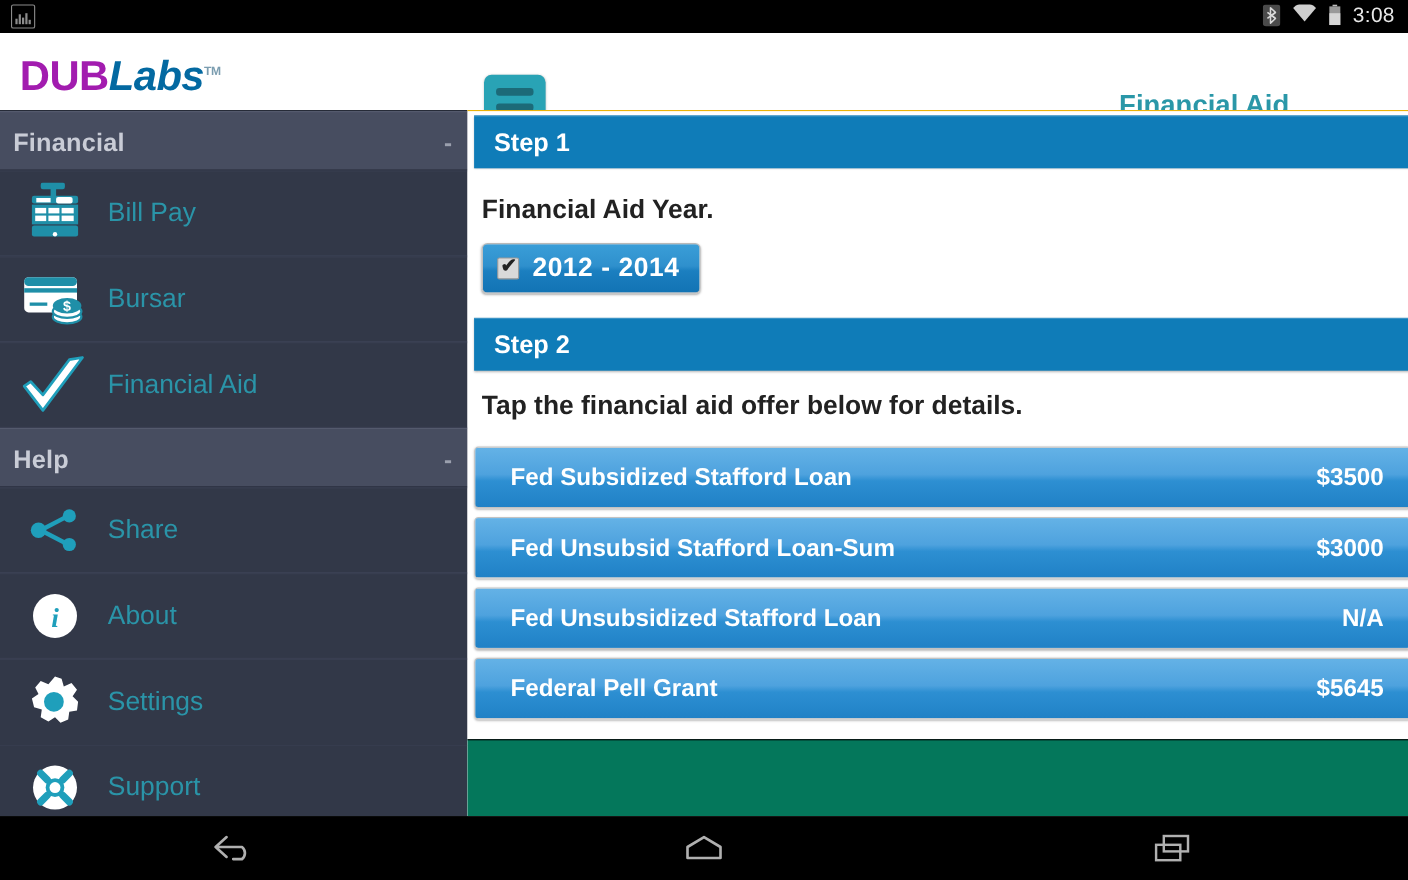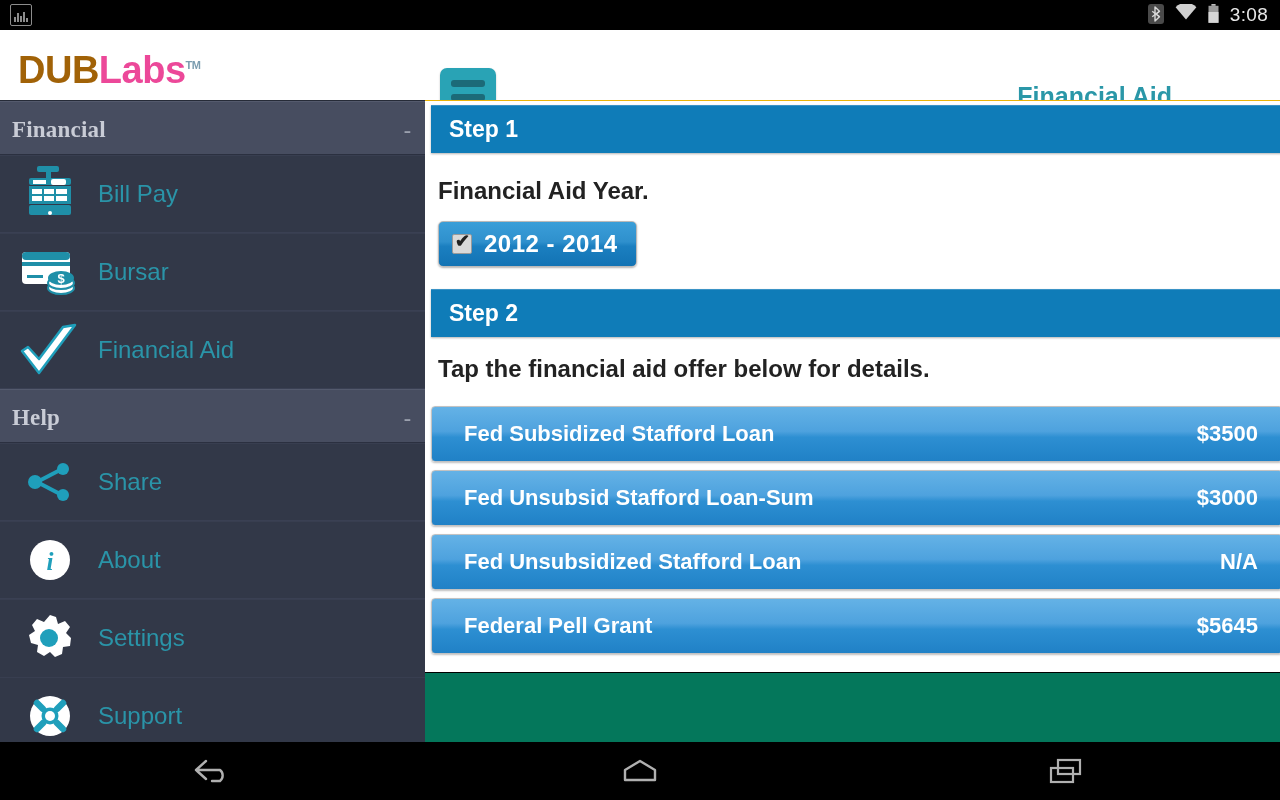--- a/index.html
+++ b/index.html
@@ -38,22 +38,22 @@
   
   .brandbar{
     position:absolute; top:0; left:0; width:1280px; height:70px;
     background:#ffffff;
   }
   .logo{
     position:absolute; left:18px; top:14px;
     font-size:38px; font-weight:bold; letter-spacing:-0.5px;
     white-space:nowrap; line-height:42px;
   }
-  .logo .dub{ color:#a16207; }
-  .logo .labs{ color:#ec4899; font-weight:bold; }
+  .logo .dub{ color:#a21caf; }
+  .logo .labs{ color:#0369a1; font-style:italic; font-weight:bold; }
   .logo .tm{ color:#7b9db0; font-size:11px; vertical-align:super; font-style:normal; font-weight:bold;}
   .hamburger{
     position:absolute; left:440px; top:38px; width:56px; height:58px;
     background:#29a3b5; border-radius:7px;
     display:flex; flex-direction:column; align-items:center; justify-content:center; gap:7px;
     box-shadow:0 1px 2px rgba(0,0,0,.25);
   }
   .hamburger i{ display:block; width:34px; height:7px; border-radius:3px; background:#1c6a78; }
   .page-title{
     position:absolute; right:108px; top:52px;
@@ -65,21 +65,20 @@
     position:absolute; left:0; top:70px; width:425px; height:642px;
     background:#323848; overflow:hidden;
     border-top:1px solid #262b38;
   }
   .side-section{
     height:54px; background:#474d60;
     display:flex; align-items:center; justify-content:space-between;
     padding:4px 14px 0 12px;
     border-bottom:1px solid #2b3040;
     box-shadow:inset 0 1px 0 #545a6d;
-    font-family:Liberation Serif, serif;
   }
   .side-section .title{
     color:#c9ccd6; font-size:23px; font-weight:bold; letter-spacing:.2px;
   }
   .side-section .collapse{ color:#9ba0ae; font-size:22px; font-weight:bold; line-height:10px; }
 
   .side-item{
     height:78px; display:flex; align-items:center; gap:0;
     border-bottom:1px solid #3a4053;
     box-shadow:inset 0 1px 0 #383e50;

